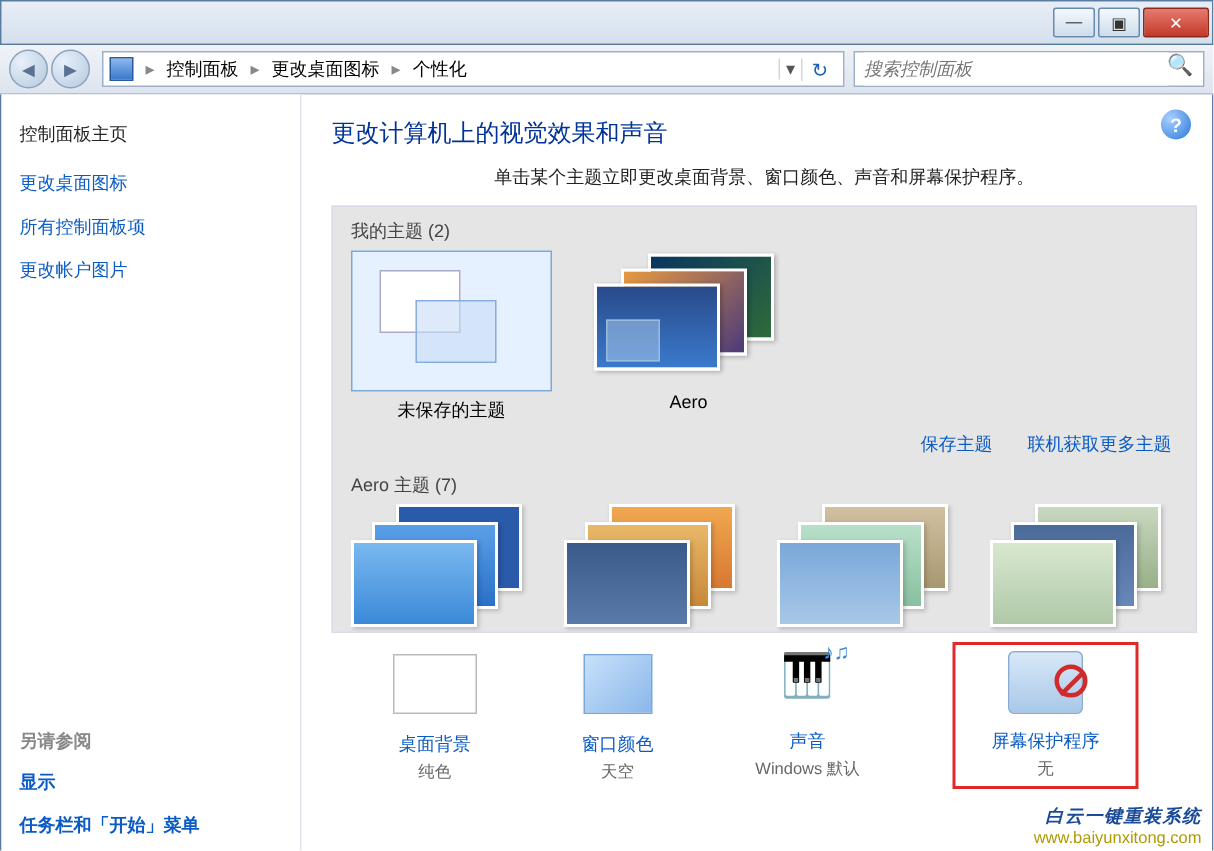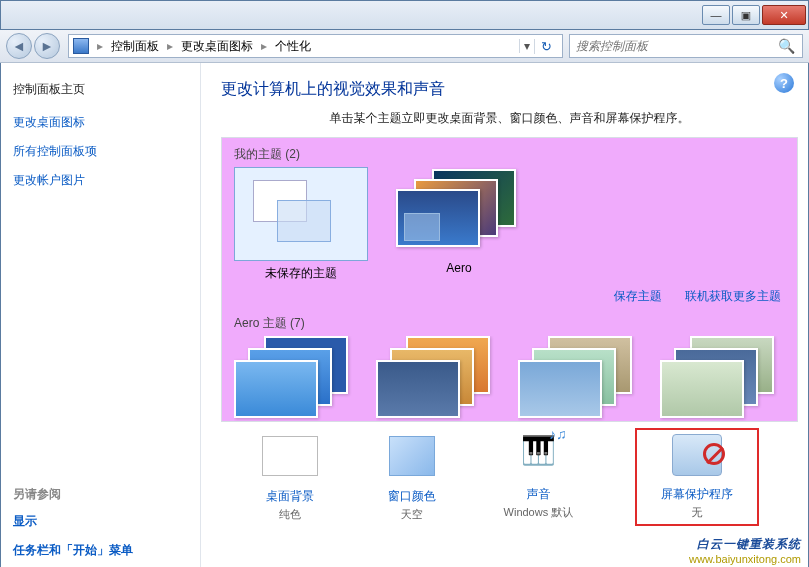--- a/index.html
+++ b/index.html
@@ -13,39 +13,39 @@
 
 
 .navbar { height: 33px; background: linear-gradient(#f0f3f8, #dde4ee); border-bottom: 1px solid #b3c0d1; display: flex; align-items: center; padding: 0 6px; }
 .nav-back, .nav-fwd { width: 26px; height: 26px; border-radius: 50%; background: radial-gradient(circle at 30% 30%, #e8f0fa, #b6c9de); border: 1px solid #8ba3bf; display: flex; align-items: center; justify-content: center; color: #5a7393; font-size: 14px; margin-right: 2px; }
 .addressbar { flex: 1; height: 24px; background: #fff; border: 1px solid #9db0c8; margin: 0 6px; display: flex; align-items: center; padding: 0 4px; font-size: 12px; }
 .addr-icon { width: 16px; height: 16px; background: linear-gradient(#8db8f0, #3a78c8); border: 1px solid #2a5a9e; margin-right: 6px; }
 .crumb { padding: 0 6px; cursor: default; }
 .crumb-sep { color: #888; padding: 0 2px; }
 .addr-dd { margin-left: auto; color: #555; padding: 0 4px; border-left: 1px solid #d0d8e2; }
 .addr-ref { color: #1a5fb4; padding: 0 6px; border-left: 1px solid #d0d8e2; font-size: 13px; }
-.searchbar { width: 234px; height: 24px; background: #fff; border: 1px solid #9db0c8; display: flex; align-items: center; padding: 0 6px; font-size: 12px; }
+.searchbar { width: 234px; height: 24px; background: #fff; border: 1px solid #9db0c8; display: flex; padding: 0 6px; font-size: 12px; }
 .searchbar input { border: none; outline: none; flex: 1; font-size: 12px; color: #888; font-style: italic; }
 .search-icon { color: #2a6fc9; font-size: 14px; }
 
 
 .winbody { display: flex; height: 556px; border: 1px solid #5a7ba0; border-top: none; }
 .sidebar { width: 200px; background: #fff; padding: 18px 12px; border-right: 1px solid #e0e5ec; position: relative; }
 .side-top { font-size: 12px; }
 .side-title { color: #222; margin-bottom: 16px; }
 .side-link { color: #0a5bc4; margin-bottom: 12px; cursor: pointer; }
 .side-bottom { position: absolute; bottom: 18px; left: 12px; font-weight: bold; }
 .side-bottom .lbl { color: #888; margin-bottom: 10px; }
 
 .main { flex: 1; padding: 16px 10px 8px 20px; position: relative; overflow: hidden; }
 .page-title { color: #003399; font-size: 16px; font-weight: normal; margin-bottom: 10px; }
 .page-desc { font-size: 12px; color: #222; margin-bottom: 10px; text-align: center; }
 .help-icon { position: absolute; top: 10px; right: 14px; width: 20px; height: 20px; border-radius: 50%; background: radial-gradient(circle at 30% 30%, #a8d0ff, #2a78d8); color: #fff; font-size: 13px; display: flex; align-items: center; justify-content: center; font-weight: bold; }
 
-.themes-pane { border: 1px solid #d8dde5; height: 285px; padding: 8px 12px; overflow: hidden; background: #f0abfc; }
+.themes-pane { border: 1px solid #d8dde5; height: 285px; padding: 8px 12px; overflow: hidden; background: #e5e5e5; }
 .group-label { font-size: 12px; color: #444; margin-bottom: 4px; }
 .theme-row { display: flex; gap: 24px; margin-bottom: 6px; }
 .theme-item { text-align: center; font-size: 12px; }
 .theme-thumb { width: 134px; height: 94px; border: 1px solid #c5d0de; background: #fff; position: relative; margin-bottom: 4px; }
 .theme-thumb.sel { background: #e5f1ff; border: 1px solid #7da7d9; }
 .win-sq { position: absolute; border: 1px solid #88aee0; background: rgba(200,220,245,0.6); }
 .win-sq.a { width: 54px; height: 42px; left: 18px; top: 12px; background: #fff; border-color: #aac; }
 .win-sq.b { width: 54px; height: 42px; left: 42px; top: 32px; }
 .aero-stack { position: relative; width: 134px; height: 94px; }
 .aero-img { position: absolute; width: 84px; height: 58px; border: 2px solid #fff; box-shadow: 1px 1px 3px rgba(0,0,0,.25); }

